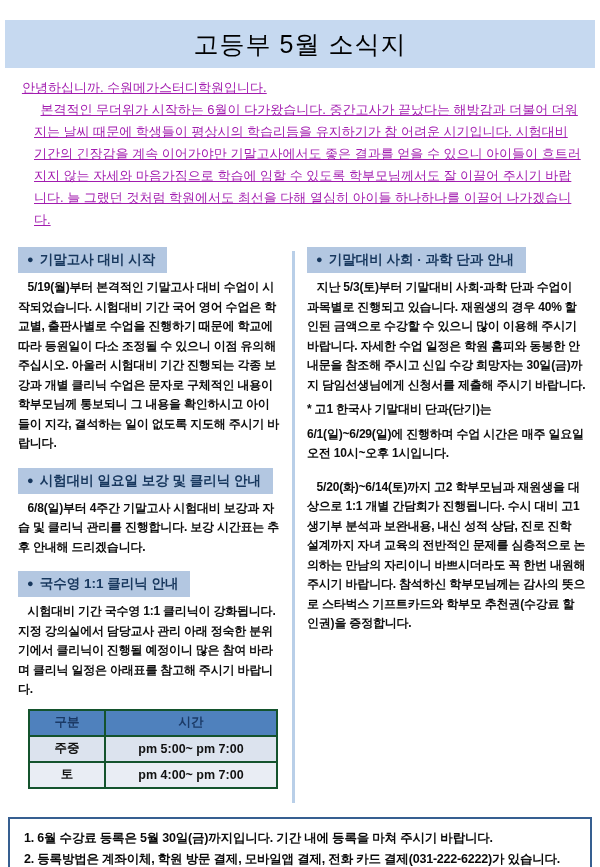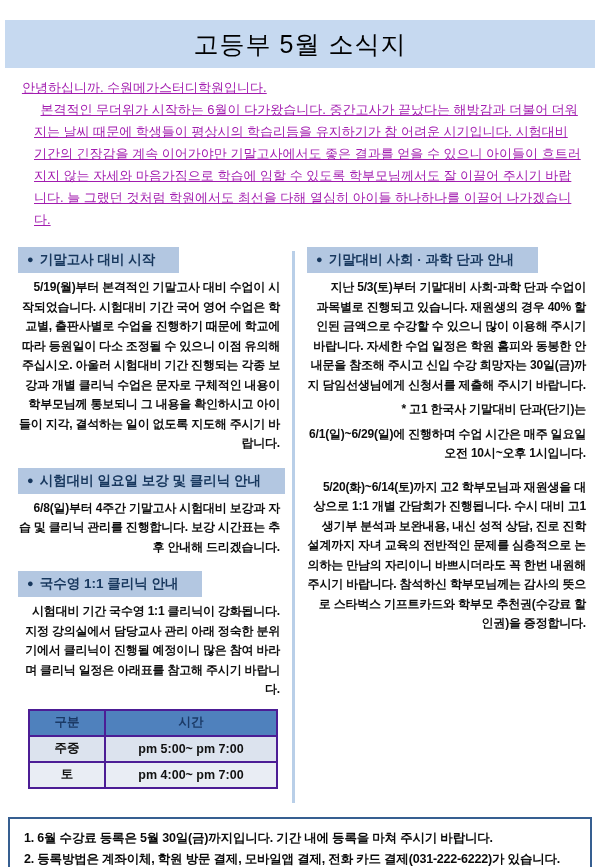--- a/index.html
+++ b/index.html
@@ -31,41 +31,40 @@
   .col-left  { width:262px; }
   .col-divider { width:3px; background:#b9cfe8; margin:4px 12px 0 12px; }
   .col-right { flex:1; }
 
   .sec-header {
     display:inline-block;
     background:#b3c7e1;
     color:#17375d;
     font-weight:bold;
     font-size:13.5px;
-    padding:4px 24px 4px 9px;
+    padding:4px 12px 4px 9px;
     white-space:nowrap;
   }
   .sec-header .bullet { font-size:11px; margin-right:6px; position:relative; top:-1px; }
   .section { margin-bottom:14px; }
   .sec-body p {
     margin:5px 0 0 0;
     font-size:12px; font-weight:bold;
     line-height:19.5px; color:#0d0d0d;
     letter-spacing:-0.2px;
-    text-align:right;
   }
   .sec-body p.indent { text-indent:0.8em; }
 
   table.clinic {
     margin:9px 0 0 10px;
     border-collapse:collapse;
     width:250px;
   }
   table.clinic th, table.clinic td {
-    border:2px solid #4c1d95;
+    border:2px solid #14532d;
     text-align:center;
     font-size:12.5px;
     height:22px;
     font-weight:bold;
   }
   table.clinic th { background:#4f81bd; color:#1b3a66; }
   table.clinic td { color:#111; }
   table.clinic tr.odd td  { background:#dce3ee; }
   table.clinic tr.even td { background:#e9edf4; }
   .col-kind { width:72px; }

